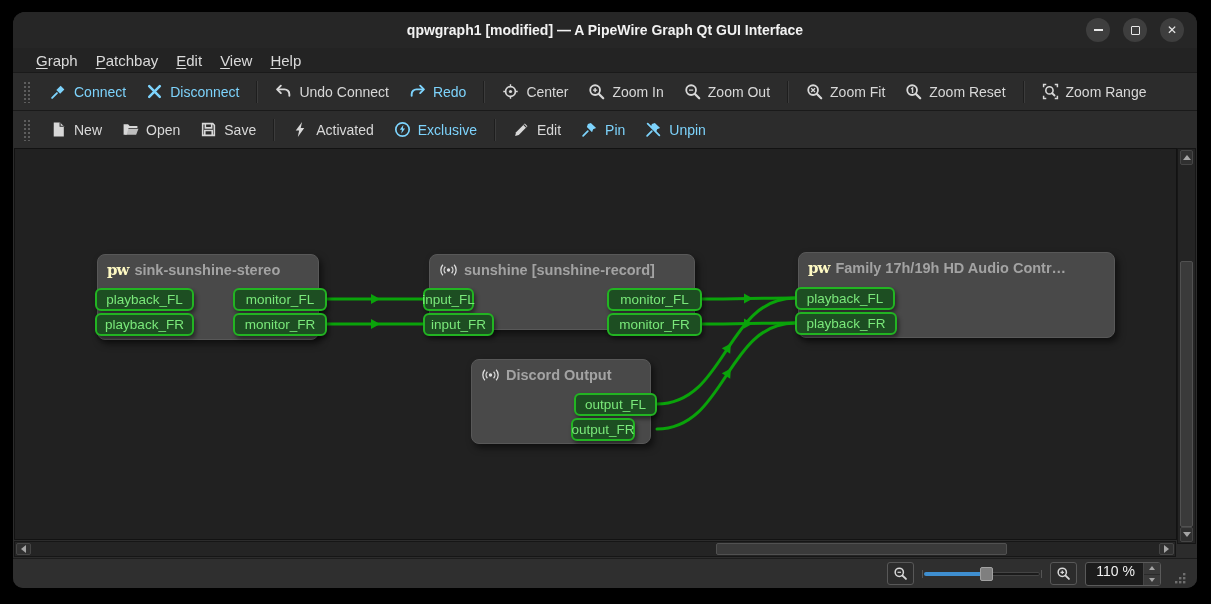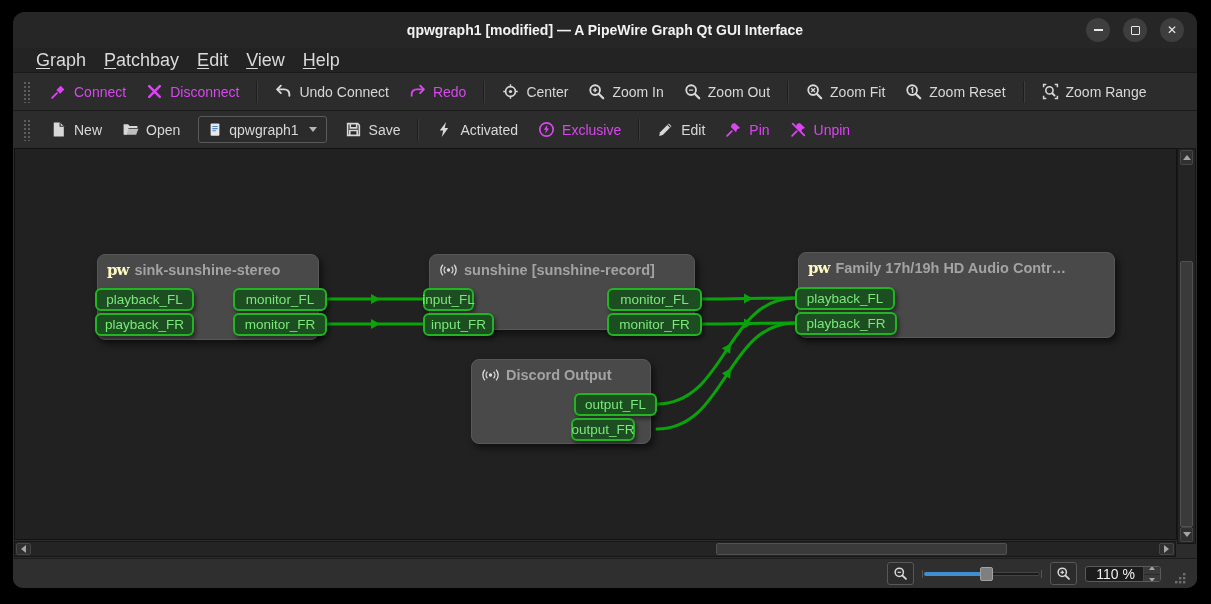--- a/index.html
+++ b/index.html
@@ -16,32 +16,32 @@
   .winbtns { position:absolute; right:13px; top:6px; display:flex; gap:13px; }
   .winbtn { width:24px; height:24px; border-radius:50%; background:#3e3e3e; color:#e8e8e8;
     display:flex; align-items:center; justify-content:center; font-size:12px; cursor:default; }
   .glyph-min { width:9px; height:2px; background:#e8e8e8; display:block; }
   .glyph-max { width:9px; height:9px; border:1.5px solid #e8e8e8; display:block; border-radius:1px; }
   .glyph-close { font-size:12px; line-height:1; }
 
   
   .menubar { height:24px; background:#232323; display:flex; align-items:center;
     padding-left:14px; flex:0 0 auto; }
-  .menu-item { color:#dadada; font-size:18px; padding:2px 9px; }
+  .menu-item { color:#dadada; font-size:15px; padding:2px 9px; }
   .menu-item u { text-decoration:underline; text-underline-offset:2px; }
 
   
   .toolbar { height:38px; background:#2c2c2c; border-top:1px solid #1a1a1a;
     display:flex; align-items:center; padding-left:6px; flex:0 0 auto; }
   .grip { width:8px; height:22px; margin:0 9px 0 4px;
     background-image:radial-gradient(circle,#5d5d5d 1.1px,transparent 1.5px);
     background-size:4px 4px; }
   .tb-btn { display:flex; align-items:center; gap:7px; padding:5px 10px;
     font-size:14px; color:#d8d8d8; white-space:nowrap; }
-  .tb-btn.disabled { color:#d946ef;align-items:flex-end; }
+  .tb-btn.disabled { color:#7dd3fc;align-items:flex-end; }
   .tb-btn svg { display:block; }
   .tb-sep { width:2px; height:22px; margin:0 7px;
     border-left:1px solid #1e1e1e; border-right:1px solid #3c3c3c; }
   .dropdown-btn { display:flex; align-items:center; gap:7px; background:#2b2b2b;
     border:1px solid #5a5a5a; border-radius:3px; padding:3px 9px; margin:0 8px;
     color:#d8d8d8; font-size:14px; height:27px; }
   .caret-down { width:0; height:0; border-left:4px solid transparent;
     border-right:4px solid transparent; border-top:5px solid #b5b5b5; margin-left:3px; }
 
   
@@ -82,21 +82,21 @@
   .zoom-tool-btn { width:27px; height:23px; background:#2c2c2c; border:1px solid #585858;
     border-radius:3px; display:flex; align-items:center; justify-content:center; color:#d8d8d8; }
   .zslider { position:relative; width:120px; height:22px; }
   .zslider::before, .zslider::after { content:""; position:absolute; top:7px; width:1px; height:8px; background:#555; }
   .zslider::before { left:0; } .zslider::after { right:0; }
   .ztrack-l { position:absolute; left:2px; top:9px; width:62px; height:4px; background:#3f8fd0; border-radius:2px; }
   .ztrack-r { position:absolute; left:64px; right:2px; top:9px; height:4px; background:#1b1b1b;
     border:1px solid #444; border-radius:2px; }
   .zhandle { position:absolute; left:58px; top:4px; width:13px; height:14px; background:#7f7f7f;
     border:1px solid #a2a2a2; border-radius:2px; }
-  .spinbox { display:flex; align-items:center; height:16px; background:#1c1c1c;
+  .spinbox { display:flex; align-items:flex-start; height:24px; background:#1c1c1c;
     border:1px solid #5a5a5a; border-radius:3px; overflow:hidden; }
   .spin-val { color:#f0f0f0; font-size:14px; padding:0 8px 0 10px; min-width:46px; text-align:center; }
   .spin-btns { display:flex; flex-direction:column; width:17px; border-left:1px solid #454545; }
   .spin-btn { height:11px; background:#3a3a3a; display:flex; align-items:center; justify-content:center; }
   .spin-btn + .spin-btn { border-top:1px solid #2a2a2a; }
   .spin-btn .tri-up { border-bottom-width:4px; border-left-width:3.5px; border-right-width:3.5px; }
   .spin-btn .tri-down { border-top-width:4px; border-left-width:3.5px; border-right-width:3.5px; }
   .resize-grip { width:14px; height:14px; margin-left:4px; align-self:flex-end; margin-bottom:3px; }
 </style>
 </head>
@@ -220,28 +220,20 @@
           <path d="M9.5 1.5V5H13" fill="none" stroke="#2c2c2c" stroke-width="1"></path>
         </svg>
       <span>New</span>
     </div>
     <div class="tb-btn">
       <svg width="17" height="17" viewBox="0 0 16 16">
           <path fill="currentColor" d="M1.5 3h4.2l1.5 1.8h7.3v1.7H6.2L4.3 13H1.5z"></path>
           <path fill="currentColor" opacity=".85" d="M4.9 7.2h10.6L13.3 13H2.9z"></path>
         </svg>
       <span>Open</span>
-    </div>
-    <div class="dropdown-btn">
-      <svg width="14" height="15" viewBox="0 0 16 16">
-          <rect x="3" y="1" width="10" height="14" rx="1" fill="#e8e8e8"></rect>
-          <path d="M5 4.5h6M5 7h6M5 9.5h4" stroke="#4f86c6" stroke-width="1.2"></path>
-        </svg>
-      <span>qpwgraph1</span>
-      <span class="caret-down"></span>
     </div>
     <div class="tb-btn">
       <svg width="17" height="17" viewBox="0 0 16 16">
           <g fill="none" stroke="currentColor" stroke-width="1.5">
             <path d="M2.5 2.5h9.5l1.5 1.5v9.5H2.5z"></path>
             <path d="M5 2.8v3.7h6V2.8"></path>
             <path d="M4.5 13.3V9h7v4.3"></path>
           </g>
         </svg>
       <span>Save</span>

